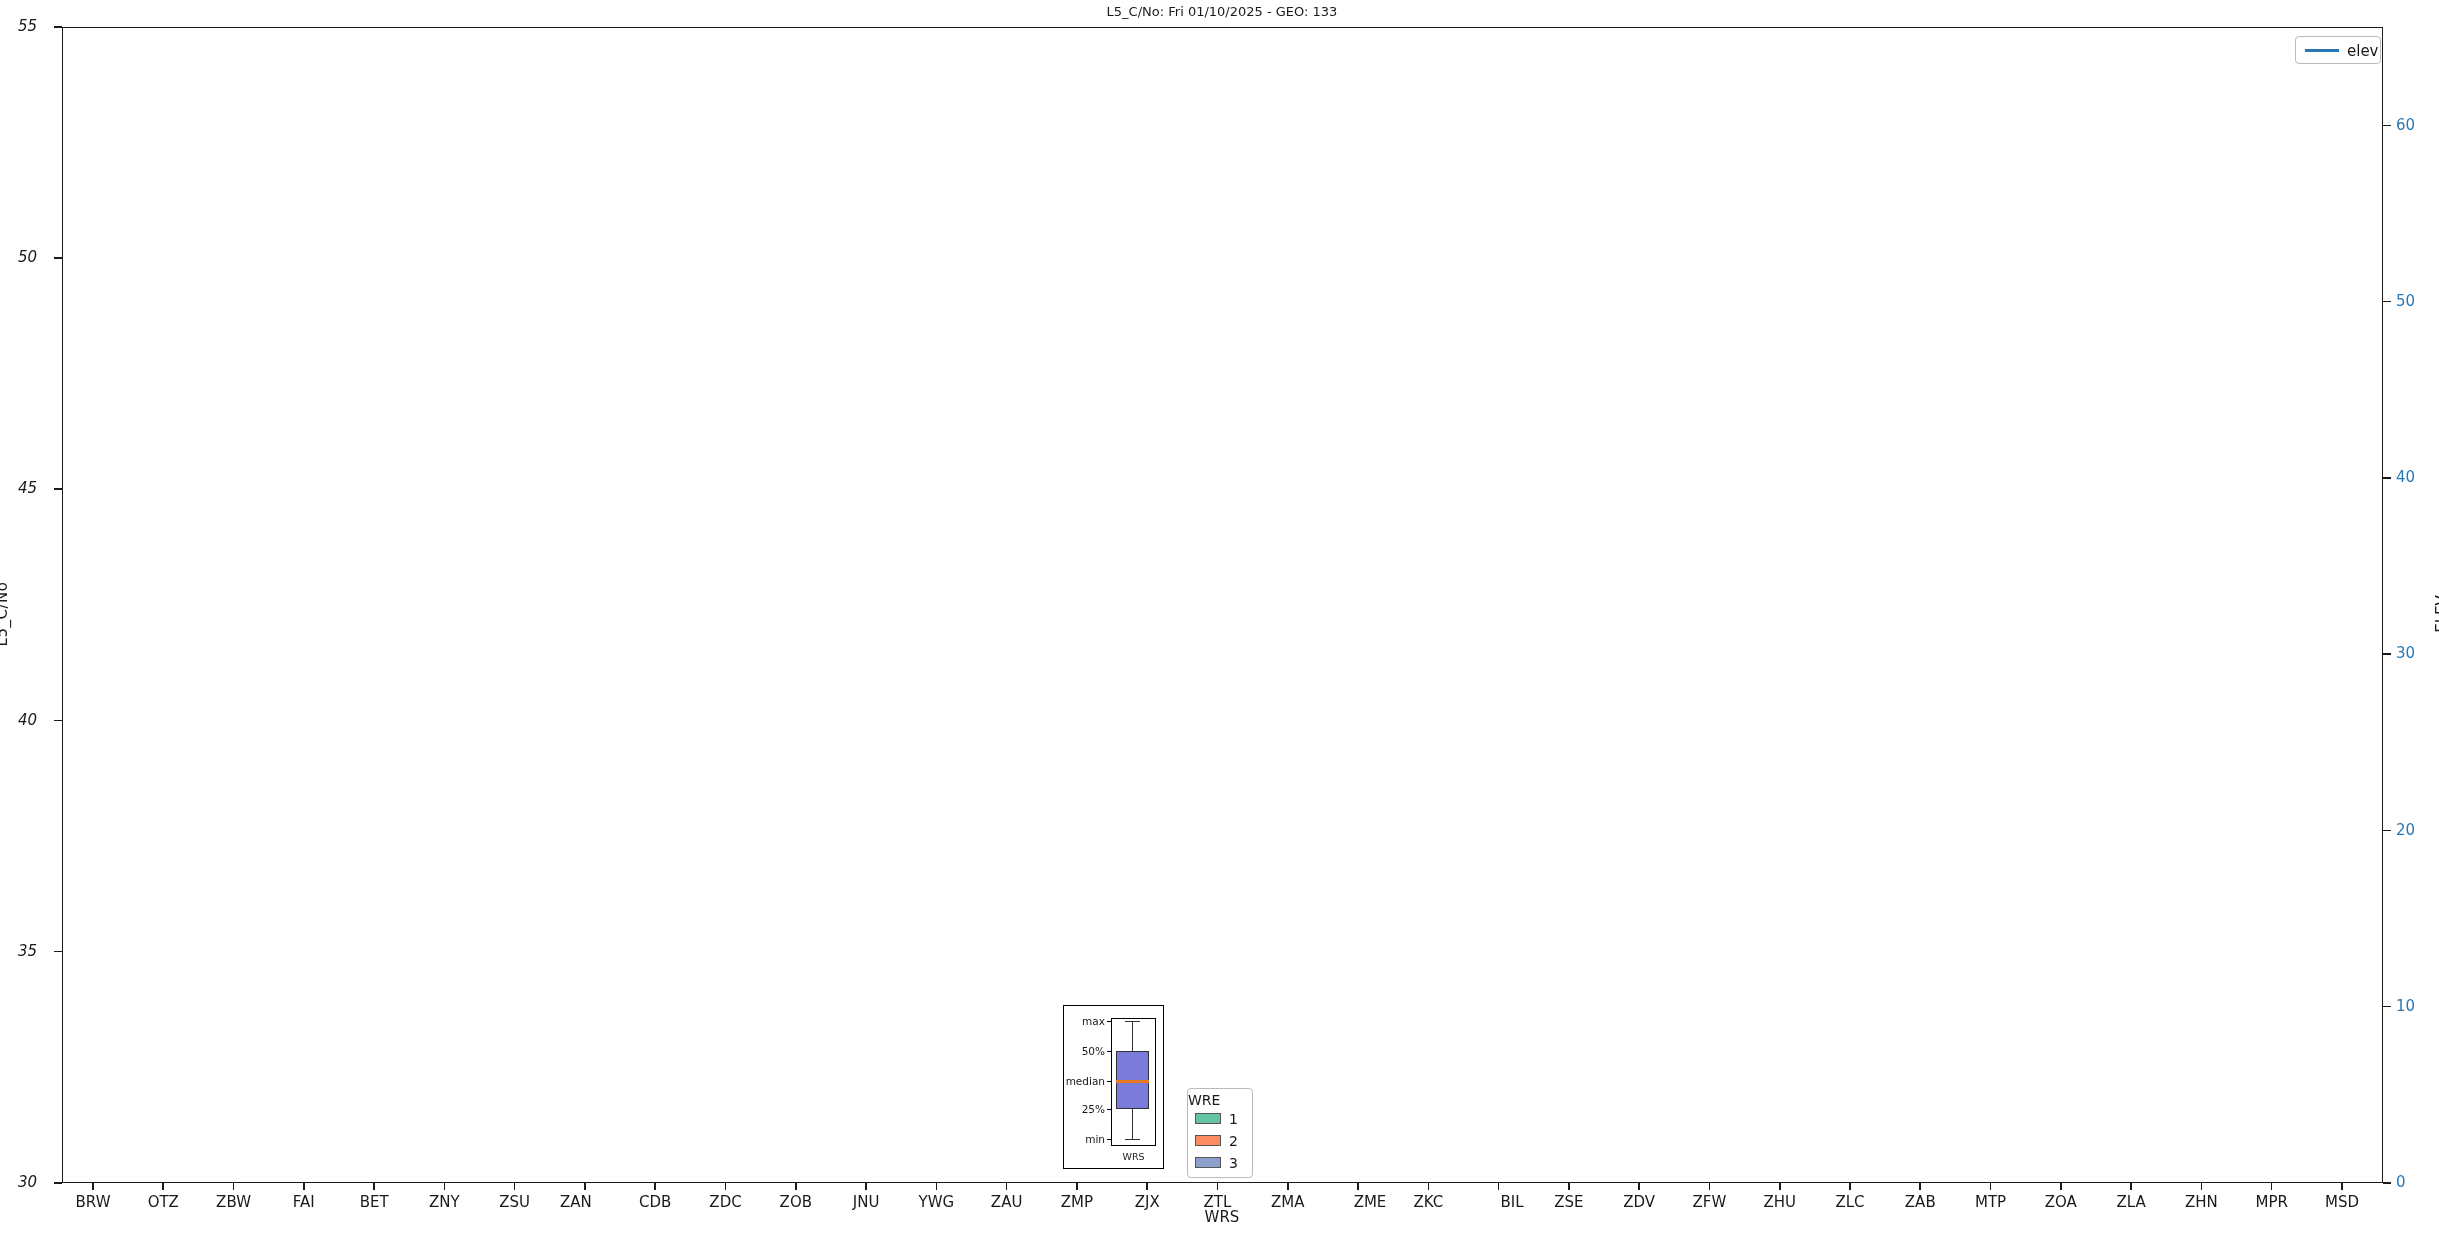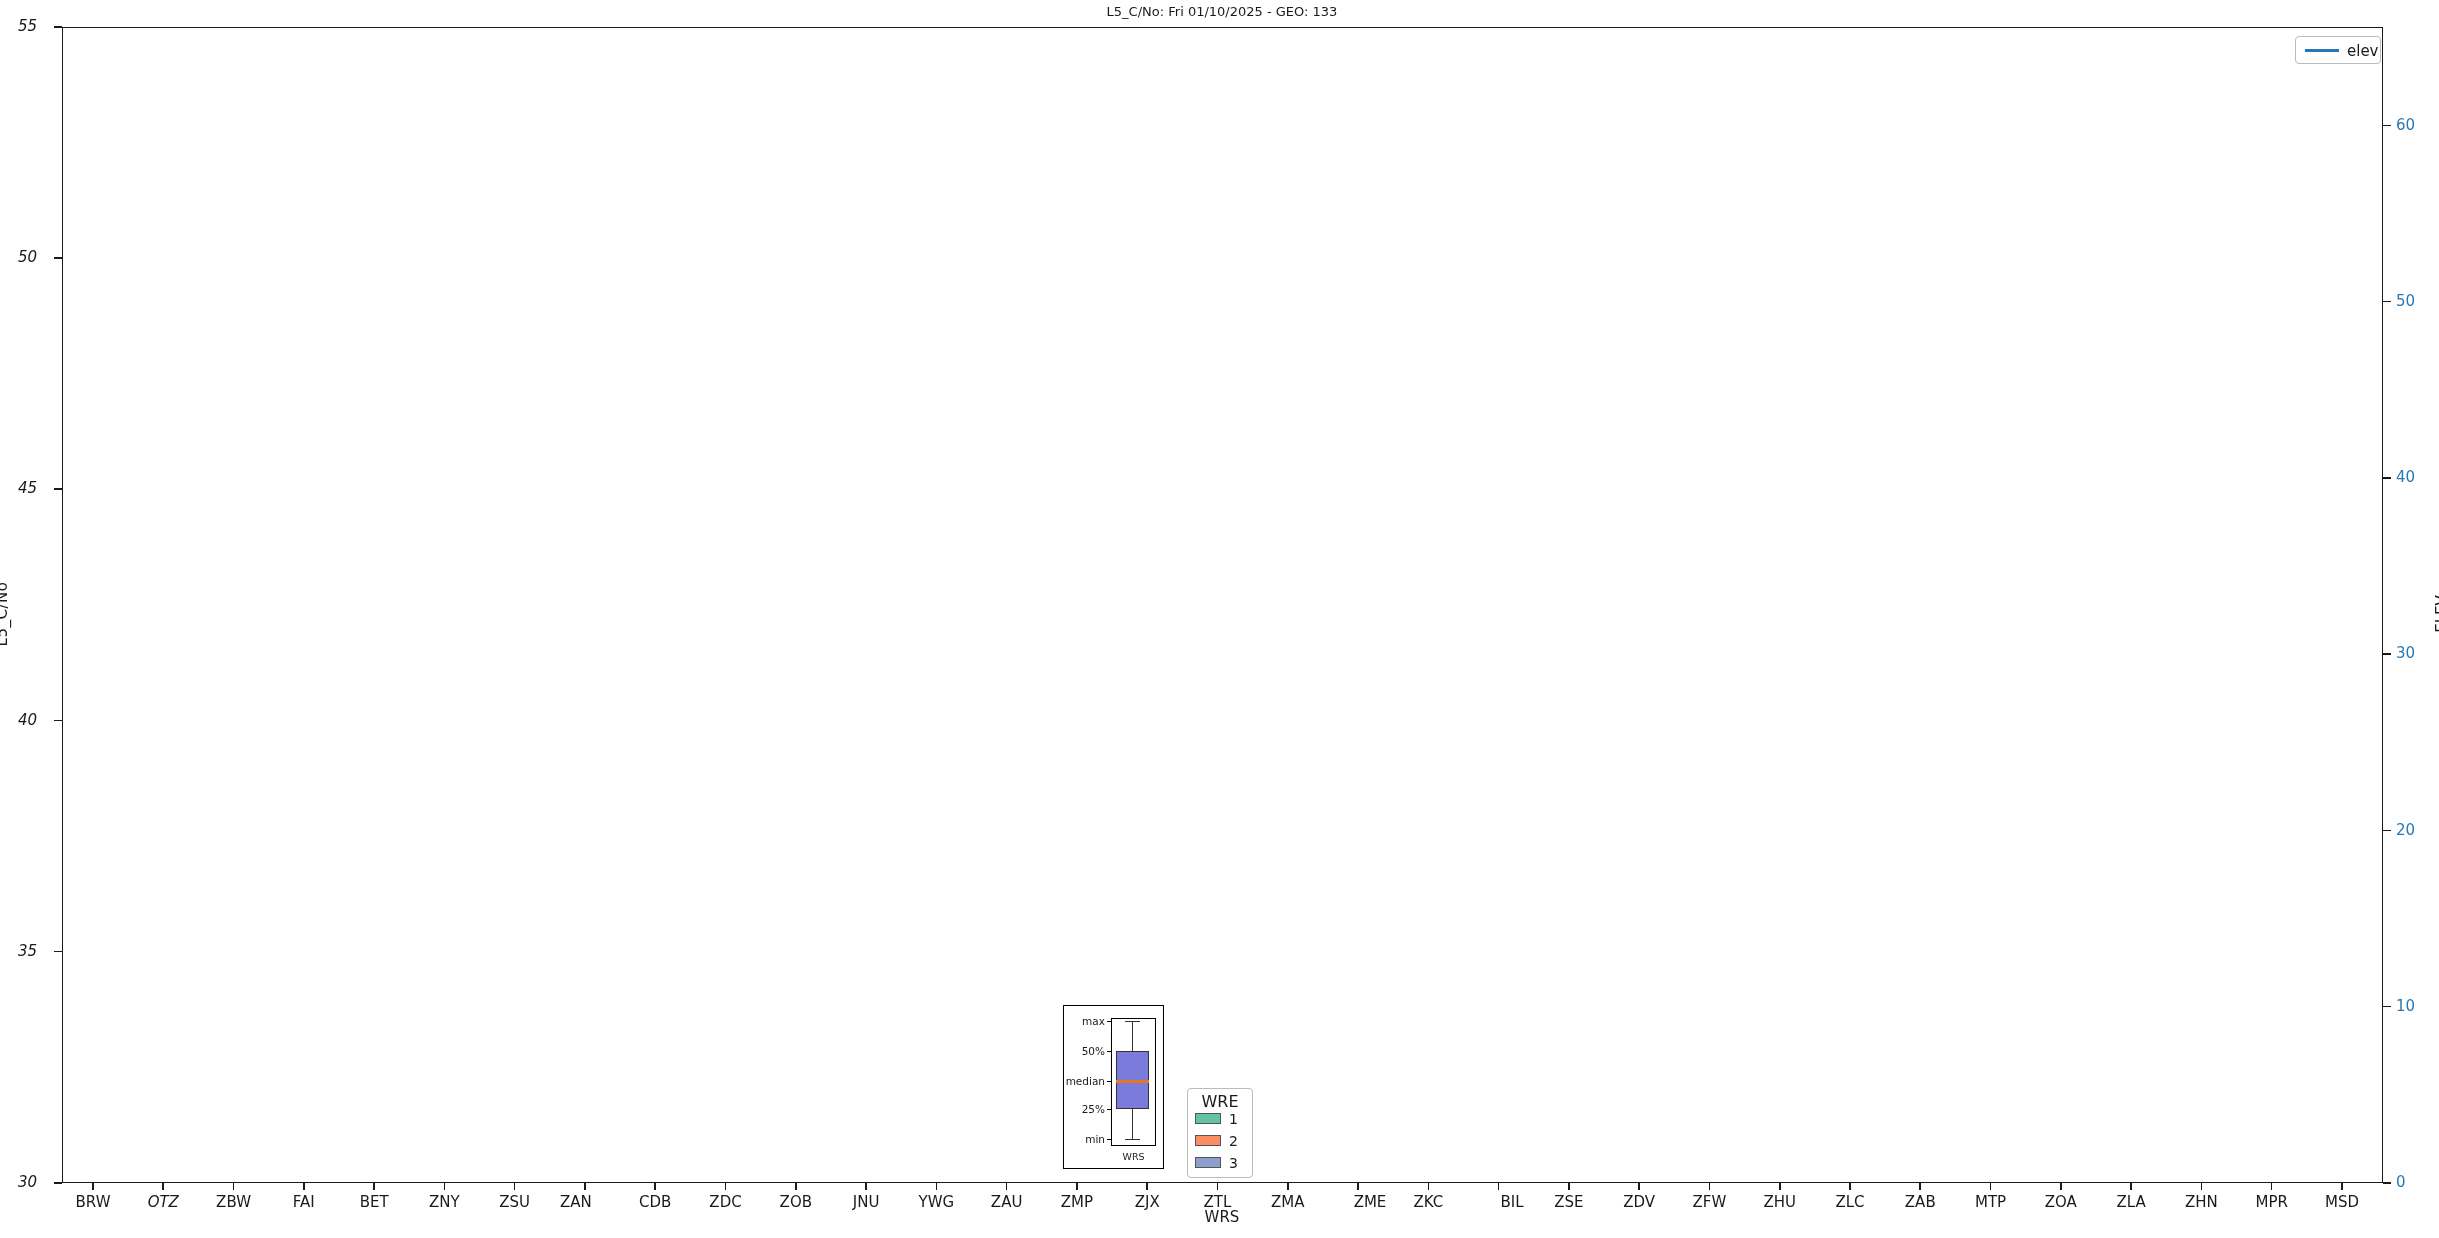--- a/index.html
+++ b/index.html
@@ -17,21 +17,21 @@
   .xlabel{position:absolute;top:1208px;left:1222px;transform:translateX(-50%);font-size:15px;}
   .ticklab{position:absolute;font-size:15px;line-height:1;}
   .ticklab.left{text-align:left;width:34px;font-style:italic;}
   .tickmark{position:absolute;background:#1a1a1a;}
   .legend{position:absolute;border:1px solid #bbbbbb;border-radius:4px;
           background:rgba(255,255,255,.85);box-sizing:border-box;}
   .legend-elev{left:2295px;top:36px;width:86px;height:28px;}
   .legend-elev .swatch-line{position:absolute;left:9px;top:12px;width:34px;height:3px;}
   .legend-elev .lab{position:absolute;left:51px;top:5px;font-size:15px;}
   .legend-wre{left:1187px;top:1088px;width:66px;height:90px;}
-  .legend-wre .wre-title{position:absolute;top:3px;width:100%;text-align:center;font-size:16px;}
+  .legend-wre .wre-title{position:absolute;top:3px;width:100%;font-size:14px;}
   .wre-row{position:absolute;left:7px;height:14px;}
   .wre-row .sw{position:absolute;left:0;top:2px;width:26px;height:11px;border:1px solid #555;box-sizing:border-box;}
   .wre-row .lb{position:absolute;left:34px;top:0;font-size:14px;}
   .inset{position:absolute;left:1063px;top:1005px;width:101px;height:164px;
          border:1.6px solid #000;background:#fff;box-sizing:border-box;}
   .inset .mini-axes{position:absolute;left:47px;top:12px;width:45px;height:128px;
                     border:1px solid #000;box-sizing:border-box;}
   .inset .ilab{position:absolute;font-size:10.5px;text-align:right;width:42px;line-height:1;}
   .inset .itick{position:absolute;width:4px;height:1px;background:#000;left:43px;}
   .inset .iwhisk{position:absolute;left:68px;width:1.4px;background:#333;}
@@ -599,21 +599,21 @@
       <div class="ticklab" style="left:2396px;top:646.3414634146341px;color:#2878b5;">30</div>
       <div class="tickmark" style="left:2383px;top:477.12195121951214px;width:8px;height:1.6px;"></div>
       <div class="ticklab" style="left:2396px;top:470.12195121951214px;color:#2878b5;">40</div>
       <div class="tickmark" style="left:2383px;top:300.90243902439016px;width:8px;height:1.6px;"></div>
       <div class="ticklab" style="left:2396px;top:293.90243902439016px;color:#2878b5;">50</div>
       <div class="tickmark" style="left:2383px;top:124.6829268292682px;width:8px;height:1.6px;"></div>
       <div class="ticklab" style="left:2396px;top:117.6829268292682px;color:#2878b5;">60</div>
       <div class="tickmark" style="left:92.2px;top:1183px;width:1.6px;height:7px;"></div>
       <div class="ticklab" style="left:68px;top:1195px;width:50px;text-align:center;">BRW</div>
       <div class="tickmark" style="left:162.48px;top:1183px;width:1.6px;height:7px;"></div>
-      <div class="ticklab" style="left:138.28px;top:1195px;width:50px;text-align:center;font-style:italic;">OTZ</div>
+      <div class="ticklab" style="left:138.28px;top:1195px;width:50px;text-align:center;">OTZ</div>
       <div class="tickmark" style="left:232.76px;top:1183px;width:1.6px;height:7px;"></div>
       <div class="ticklab" style="left:208.56px;top:1195px;width:50px;text-align:center;">ZBW</div>
       <div class="tickmark" style="left:303.04px;top:1183px;width:1.6px;height:7px;"></div>
       <div class="ticklab" style="left:278.84000000000003px;top:1195px;width:50px;text-align:center;">FAI</div>
       <div class="tickmark" style="left:373.32px;top:1183px;width:1.6px;height:7px;"></div>
       <div class="ticklab" style="left:349.12px;top:1195px;width:50px;text-align:center;">BET</div>
       <div class="tickmark" style="left:443.59999999999997px;top:1183px;width:1.6px;height:7px;"></div>
       <div class="ticklab" style="left:419.4px;top:1195px;width:50px;text-align:center;">ZNY</div>
       <div class="tickmark" style="left:513.8800000000001px;top:1183px;width:1.6px;height:7px;"></div>
       <div class="ticklab" style="left:489.68000000000006px;top:1195px;width:50px;text-align:center;">ZSU</div>

